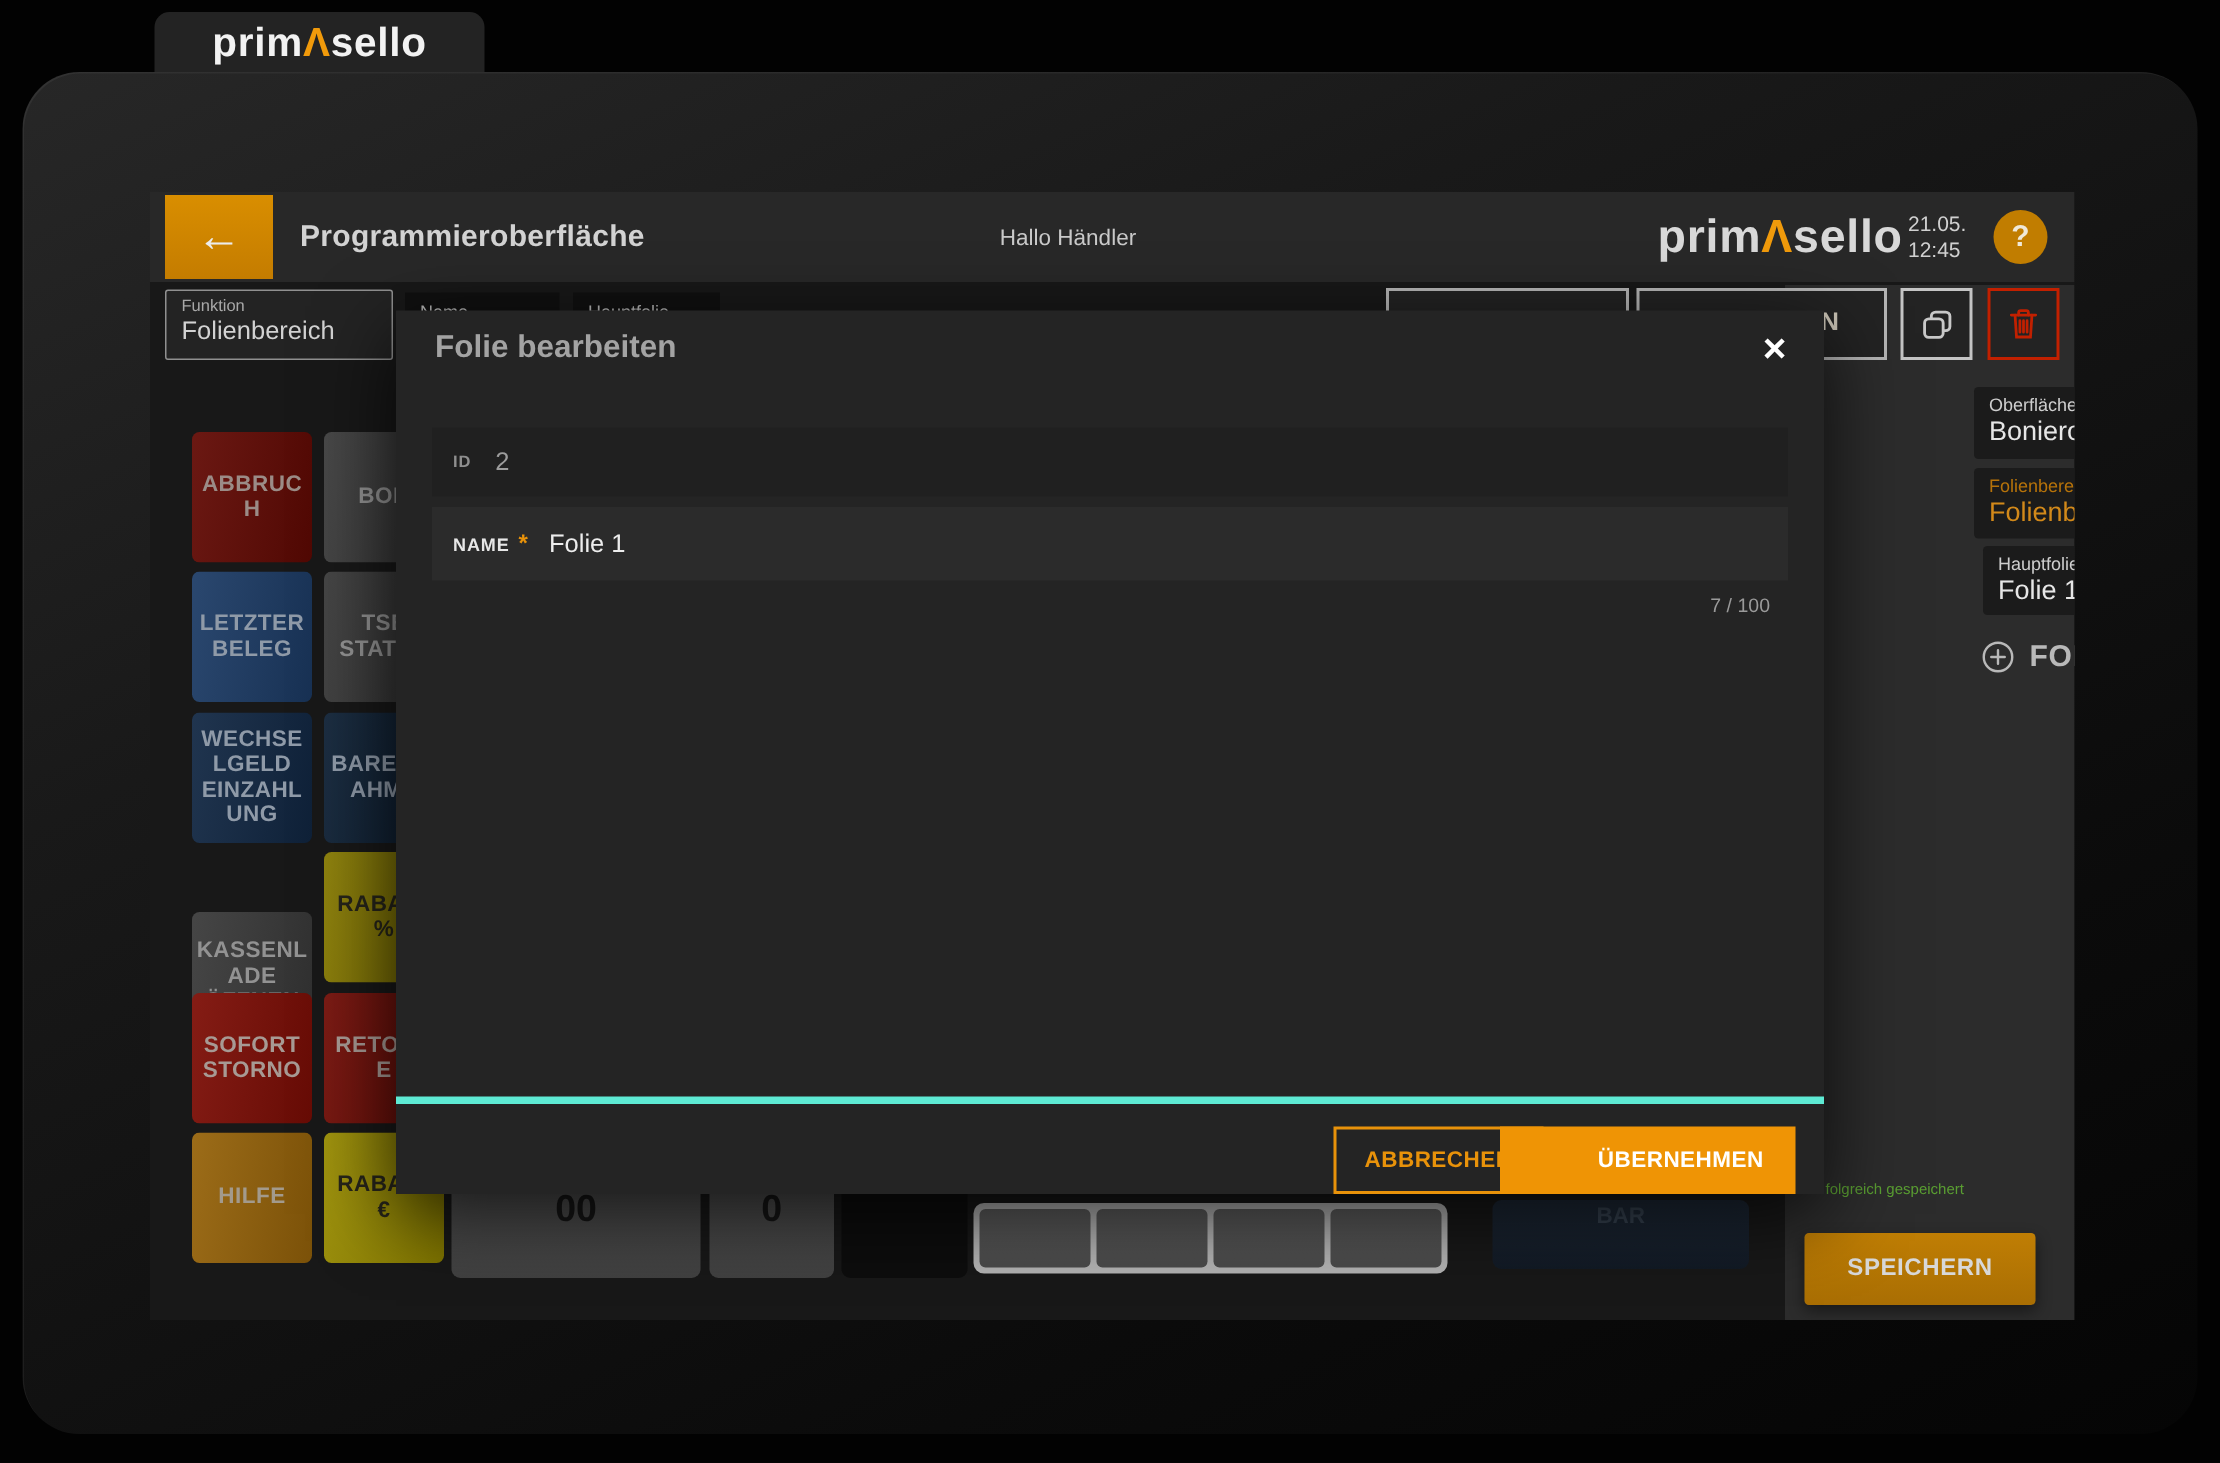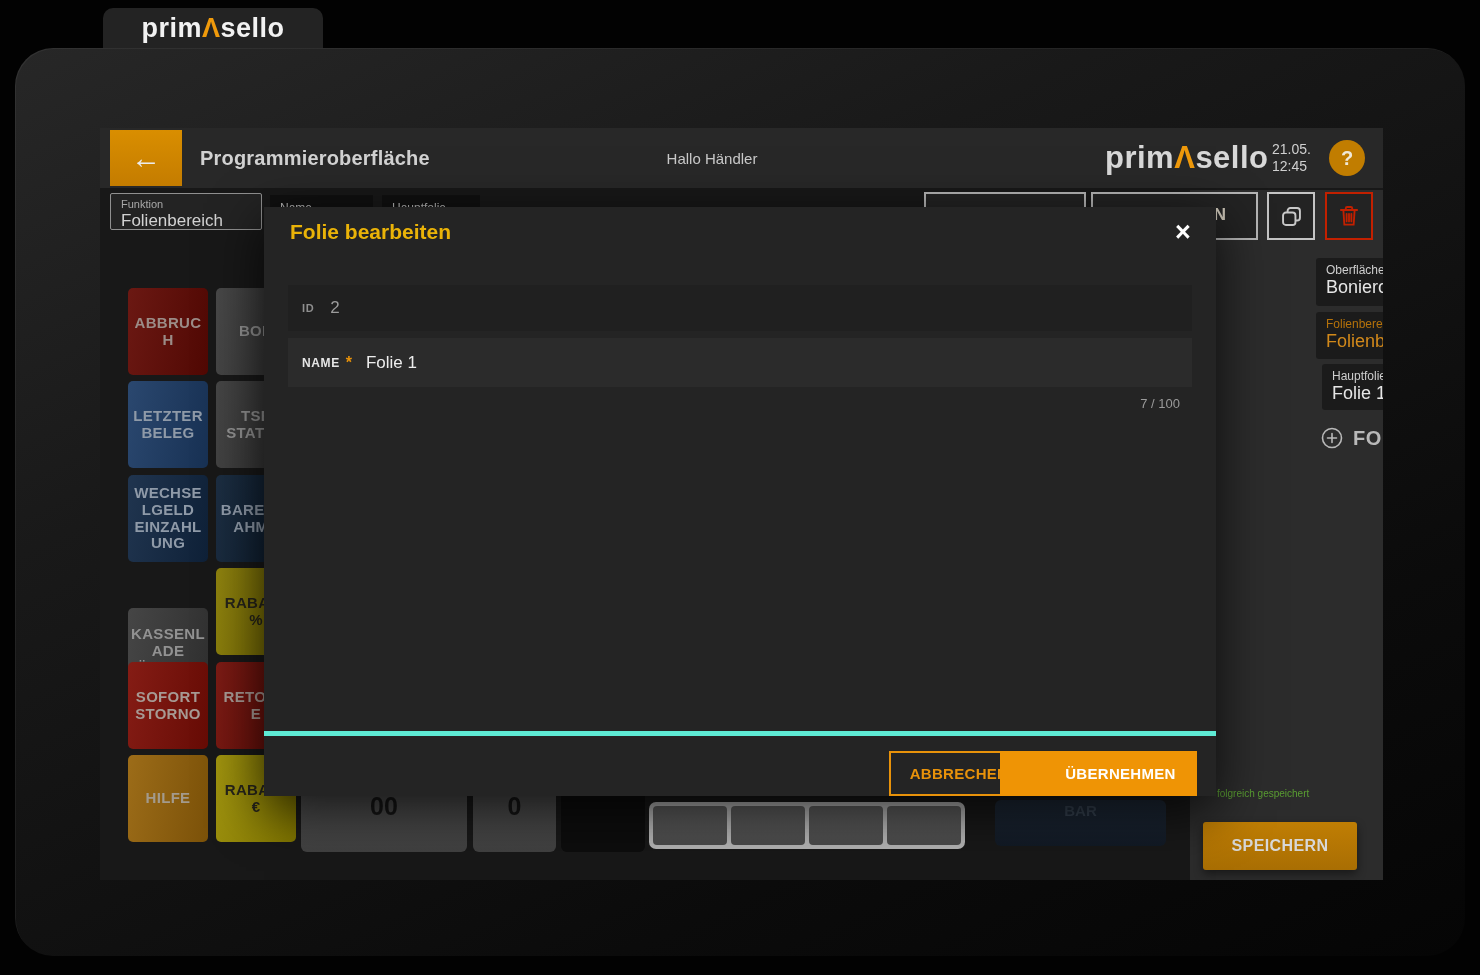--- a/index.html
+++ b/index.html
@@ -20,21 +20,21 @@
   
   .header{position:absolute;left:0;top:0;width:100%;height:60px;background:#282828;}
   .back-btn{position:absolute;left:10px;top:2px;width:72px;height:56px;background:linear-gradient(180deg,#d98e00,#c47c00);display:flex;align-items:center;justify-content:center;color:#ececec;font-size:30px;cursor:pointer;}
   .app-title{position:absolute;left:100px;top:0;height:60px;display:flex;align-items:center;font-size:20px;font-weight:600;color:#d2d2d2;letter-spacing:.2px;}
   .greeting{position:absolute;left:512px;top:0;width:200px;height:60px;display:flex;align-items:center;justify-content:center;font-size:15px;color:#c9c9c9;}
   .header-logo{position:absolute;left:1005px;top:0;height:60px;display:flex;align-items:center;font-size:31px;color:#d8d8d8;}
   .datetime{position:absolute;left:1172px;top:13px;font-size:14px;line-height:17px;color:#d0d0d0;}
   .help-btn{position:absolute;left:1229px;top:12px;width:36px;height:36px;border-radius:50%;background:#c17d00;color:#f0e9d8;font-size:20px;font-weight:bold;display:flex;align-items:center;justify-content:center;cursor:pointer;}
 
   
-  .funktion-select{position:absolute;left:10px;top:65px;width:152px;height:37px;background:#232323;border:1px solid #909090;border-radius:2px;padding:4px 10px;box-sizing:border-box;z-index:2;}
+  .funktion-select{position:absolute;left:10px;top:65px;width:152px;height:47px;background:#232323;border:1px solid #909090;border-radius:2px;padding:4px 10px;box-sizing:border-box;z-index:2;}
   .funktion-select .lbl{font-size:11px;color:#a8a8a8;}
   .funktion-select .val{font-size:17px;color:#d2d2d2;margin-top:1px;}
   .field-box{position:absolute;top:67px;height:46px;background:#101010;padding:6px 10px;box-sizing:border-box;font-size:12px;color:#b5b5b5;z-index:2;}
   #name-box{left:170px;width:103px;}
   #hauptfolie-box{left:282px;width:98px;}
   .tool-btn{position:absolute;top:64px;height:48px;border:2px solid #b5b5b5;background:#232323;box-sizing:border-box;z-index:2;cursor:pointer;}
   #tool-btn-1{left:824px;width:162px;}
   #tool-btn-2{left:991px;width:167px;}
   #tool-btn-2 .frag{position:absolute;right:30px;top:11px;font-size:17px;font-weight:bold;color:#cfc8ba;}
   .icon-btn{position:absolute;top:64px;width:48px;height:48px;border:2px solid #c4c4c4;background:#232323;box-sizing:border-box;display:flex;align-items:center;justify-content:center;z-index:2;cursor:pointer;}
@@ -64,21 +64,21 @@
   #key-00{left:201px;width:166px;}
   #key-0{left:373px;width:83px;}
   #key-dark{left:461px;width:84px;background:#0d0d0d;}
   .key-group{position:absolute;left:549px;top:674px;width:316px;height:47px;background:#b4b4b4;border-radius:7px;padding:4px;box-sizing:border-box;display:flex;gap:4px;}
   .key-group .gbtn{flex:1;background:linear-gradient(180deg,#5e5e5e,#4b4b4b);border-radius:4px;cursor:pointer;}
   #key-bar{left:895px;top:672px;width:171px;height:46px;background:linear-gradient(180deg,#1e2937,#121a25);}
   #key-bar .klabel{color:#35414f;font-size:15px;top:2px;}
 
   
   .modal{position:absolute;left:164px;top:79px;width:952px;height:589px;background:#242424;box-shadow:0 14px 50px rgba(0,0,0,.75);z-index:10;}
-  .modal-title{position:absolute;left:26px;top:13px;font-size:21px;font-weight:600;color:#eab308;}
+  .modal-title{position:absolute;left:26px;top:13px;font-size:21px;font-weight:600;color:#a3a3a3;}
   .modal-close{position:absolute;right:14px;top:6px;font-size:27px;font-weight:bold;color:#fff;width:38px;height:38px;display:flex;align-items:center;justify-content:center;cursor:pointer;}
   .field-row{position:absolute;left:24px;width:904px;box-sizing:border-box;display:flex;align-items:center;padding:0 14px;}
   #id-row{top:78px;height:46px;background:#202020;}
   #name-row{top:131px;height:49px;background:#2b2b2b;cursor:text;}
   .f-label{font-size:11px;font-weight:bold;color:#8f8f8f;letter-spacing:.6px;}
   #name-row .f-label{font-size:12px;color:#e6e6e6;}
   .req{color:#e8920a;font-weight:bold;margin:0 2px 0 6px;font-size:16px;}
   .f-value{font-size:17px;color:#9c9c9c;margin-left:16px;}
   #name-row .f-value{color:#ededed;margin-left:12px;}
   .counter{position:absolute;right:36px;top:189px;font-size:13px;color:#9a9a9a;}

